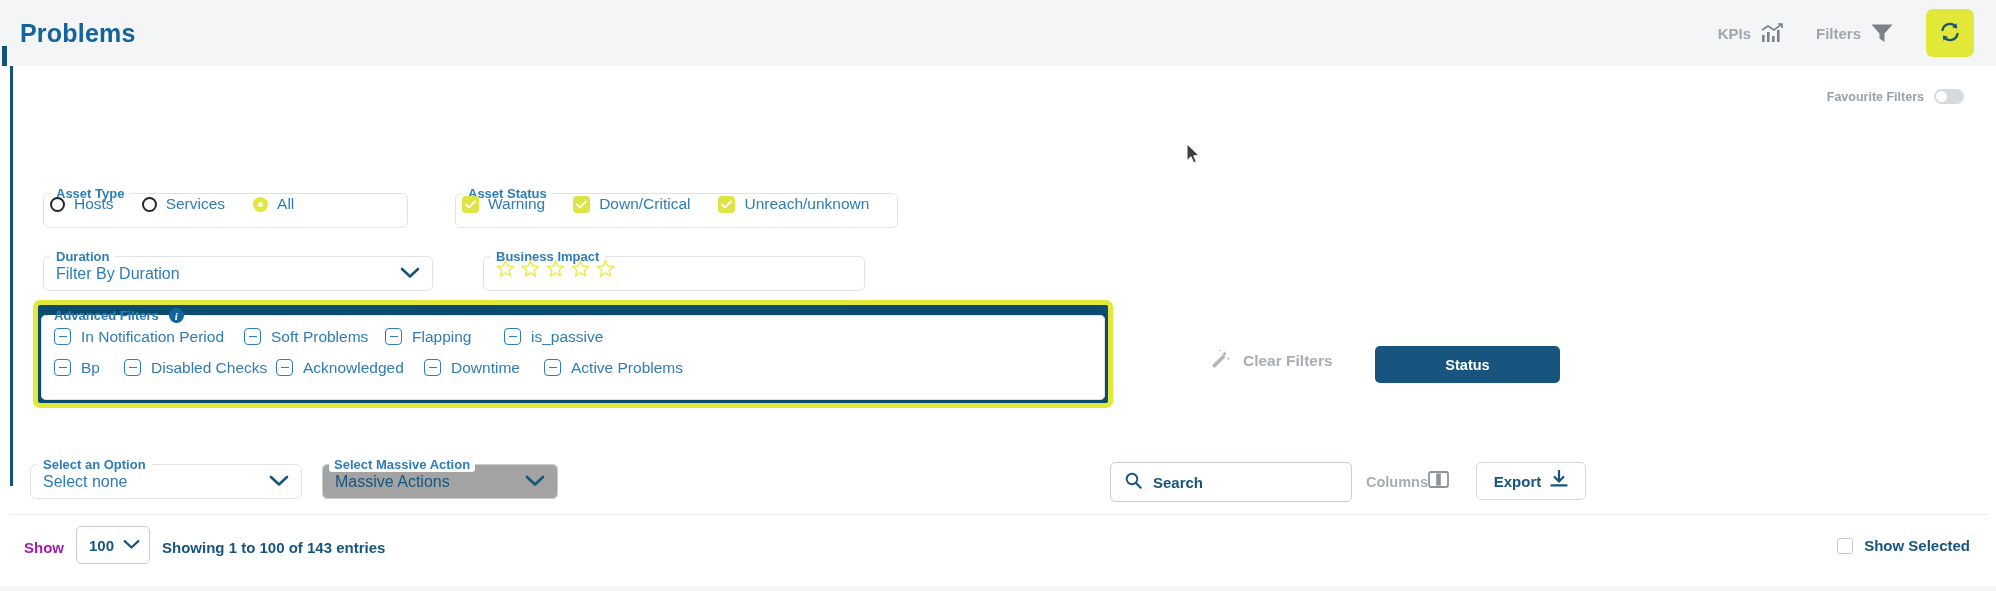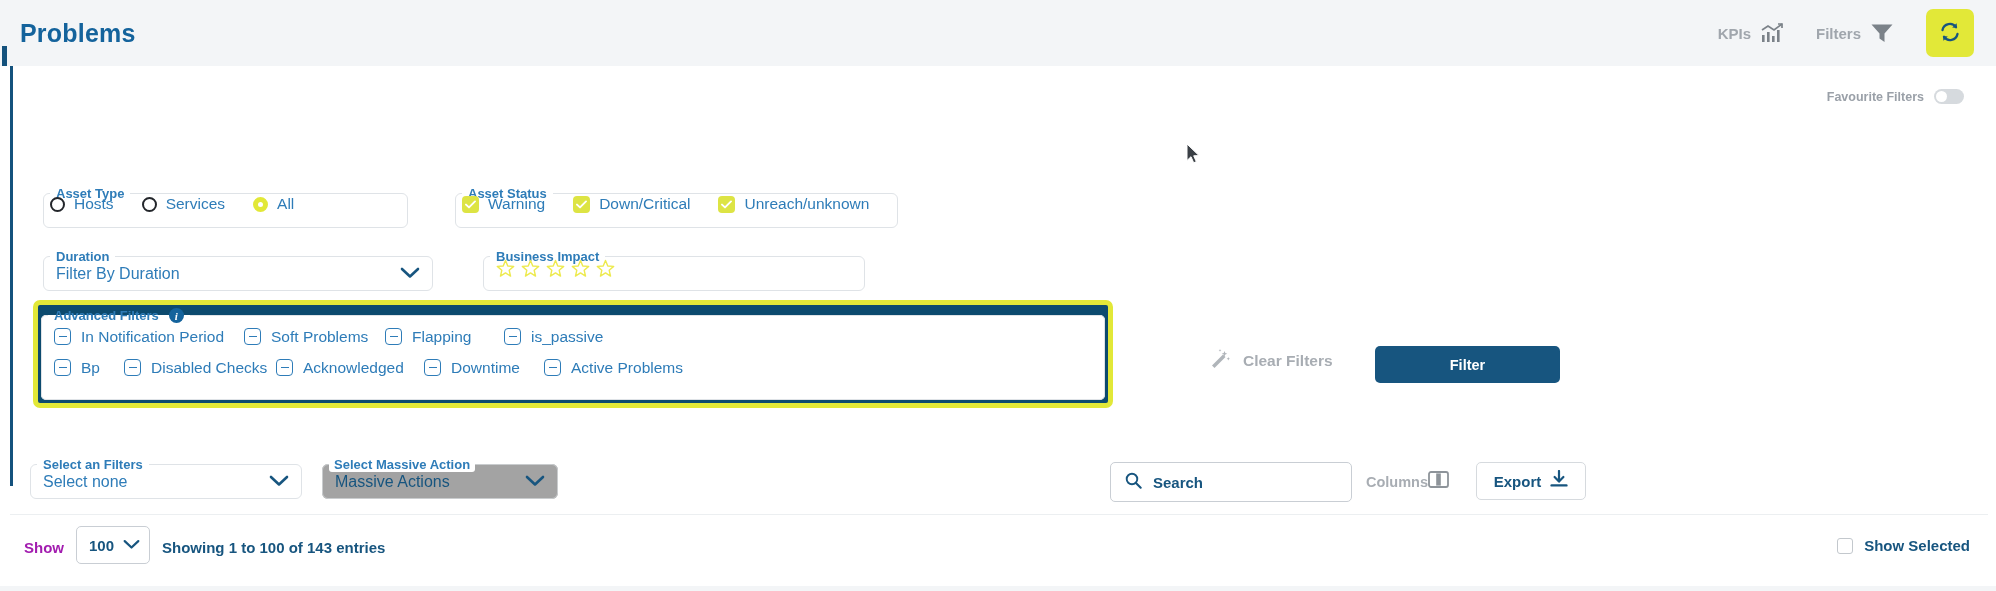--- a/index.html
+++ b/index.html
@@ -426,28 +426,28 @@
         <svg width="22" height="22" viewBox="0 0 22 22">
           <path d="M3 19 L14 8 L16.5 10.5 L5.5 21.5 Z" fill="#b0b5ba" transform="translate(0,-1.5)"></path>
           <path d="M15.5 3 L16.3 5 L18.3 5.8 L16.3 6.6 L15.5 8.6 L14.7 6.6 L12.7 5.8 L14.7 5 Z" fill="#b0b5ba"></path>
           <path d="M19.3 9 L19.8 10.2 L21 10.7 L19.8 11.2 L19.3 12.4 L18.8 11.2 L17.6 10.7 L18.8 10.2 Z" fill="#b0b5ba"></path>
           <path d="M11 1 L11.4 2 L12.4 2.4 L11.4 2.8 L11 3.8 L10.6 2.8 L9.6 2.4 L10.6 2 Z" fill="#b0b5ba"></path>
         </svg>
       </span>
       <span class="clear-label">Clear Filters</span>
     </div>
 
-    <button class="filter-btn">Filter</button>
+    <button class="filter-btn">Status</button>
 
   </div>
 
   <div class="toolbar">
 
     <fieldset class="fs-option">
-      <legend>Select an Filters</legend>
+      <legend>Select an Option</legend>
       <div class="select-like">
         <span class="select-val">Select none</span>
         <span class="chev">
           <svg width="20" height="12" viewBox="0 0 20 12">
               <path d="M2 2 L10 9.5 L18 2" stroke="#17557f" stroke-width="2.6" fill="none" stroke-linecap="round" stroke-linejoin="round"></path>
             </svg>
         </span>
       </div>
     </fieldset>
 

